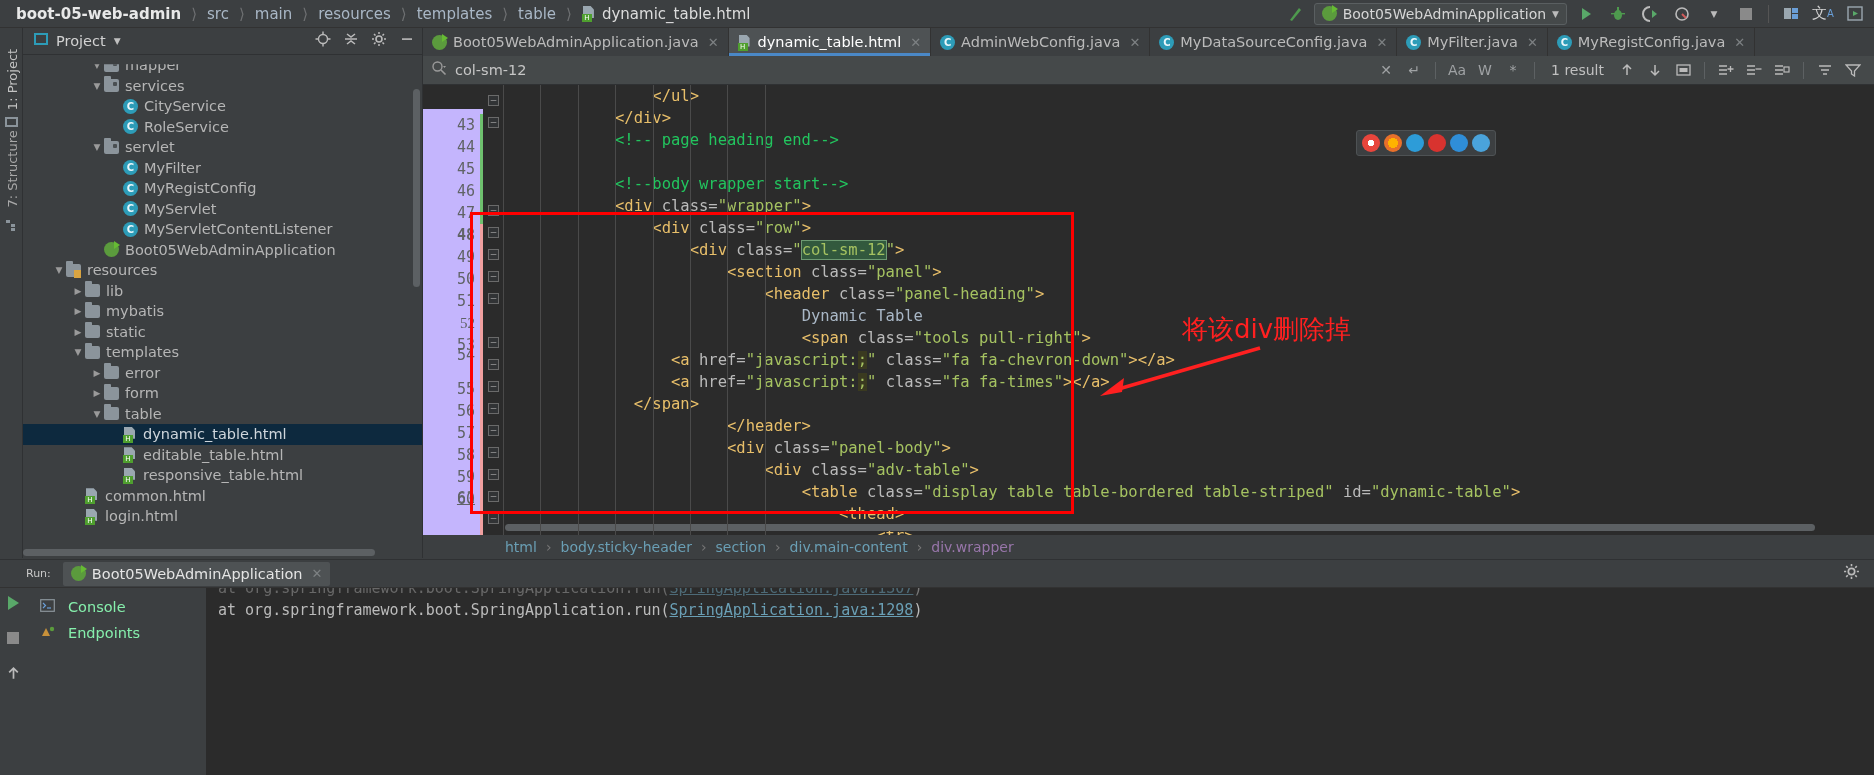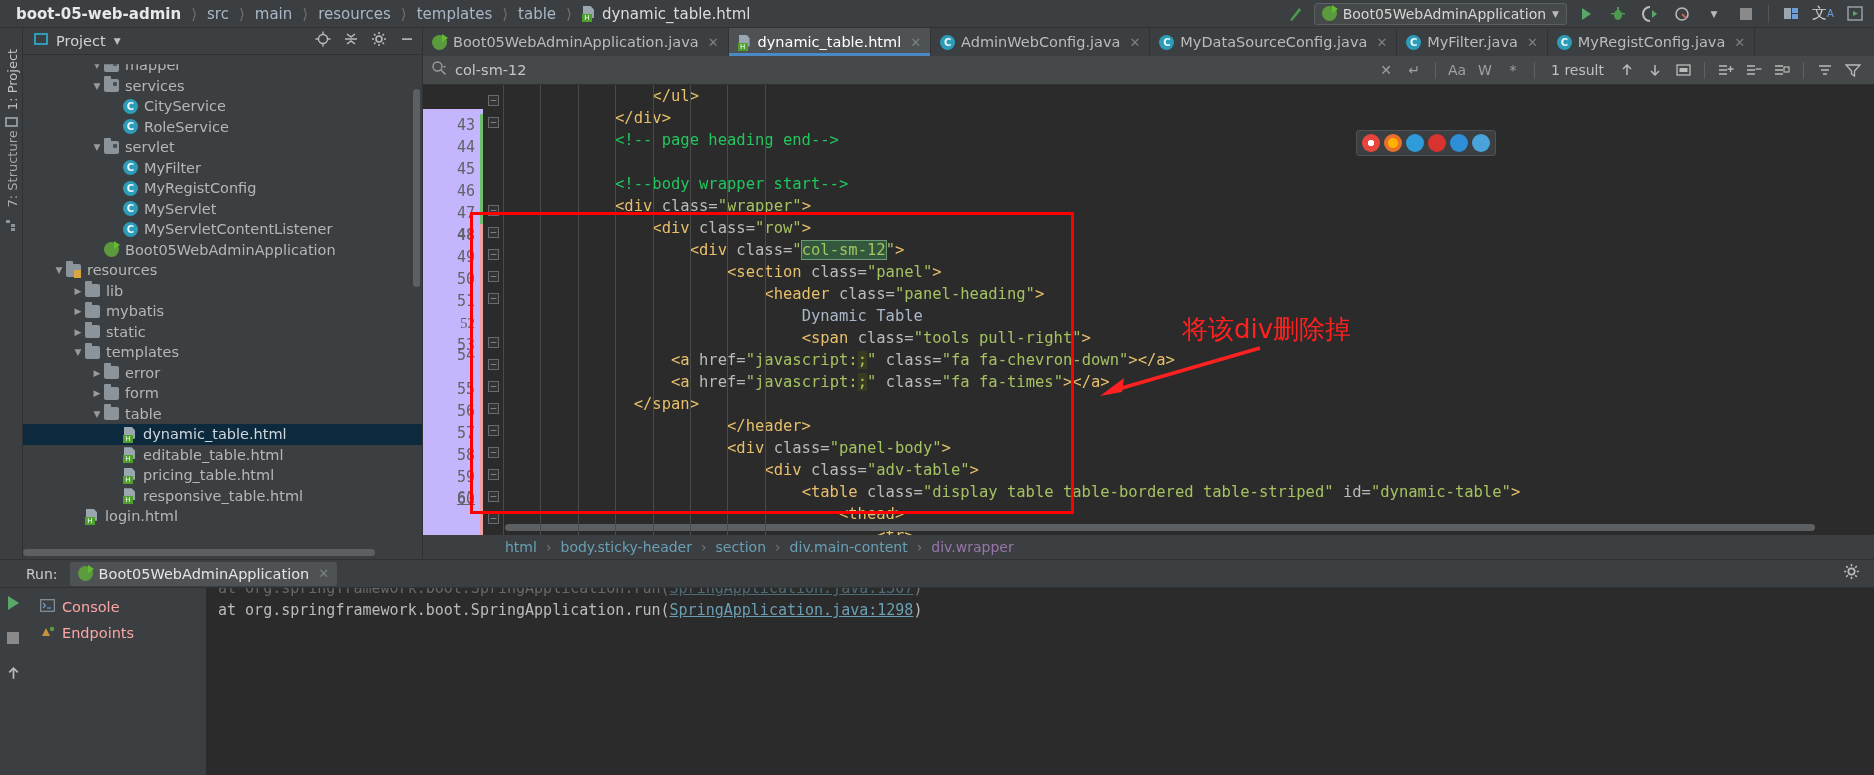--- a/index.html
+++ b/index.html
@@ -236,38 +236,38 @@
 
   
   .runpanel {
     position: absolute; left: 0; top: 559px; width: 1874px; height: 216px;
     background: #3c3f41; border-top: 1px solid #2f3133;
   }
   .run-header {
     height: 28px; display: flex; align-items: center; padding-left: 26px;
     border-bottom: 1px solid #323232;
   }
-  .run-label { font-size: 14px; color: #c8c8c8; margin-right: 12px; }
+  .run-label { font-size: 11px; color: #c8c8c8; margin-right: 12px; }
   .run-tab {
     display: flex; align-items: center; gap: 6px; background: #4e5254;
     height: 24px; padding: 0 8px; border-radius: 2px; font-size: 14.5px; color: #e4e4e4;
   }
   .gear-right { margin-left: auto; padding-right: 14px; }
 
   .run-body { display: flex; height: 188px; }
   .run-sidebar {
     width: 26px; padding-top: 8px; display: flex; flex-direction: column;
     align-items: center; gap: 22px; flex: none;
   }
   .run-subtabs {
     width: 180px; flex: none; padding-top: 6px;
   }
   .subtab {
-    display: flex; align-items: center; gap: 7px; height: 26px;
-    padding-left: 14px; font-size: 14.5px; color: #fca5a5;
+    display: flex; align-items: center; gap: 13px; height: 26px;
+    padding-left: 14px; font-size: 14.5px; color: #86efac;
   }
   .console {
     flex: 1; background: #2b2b2b; font-family: "DejaVu Sans Mono", monospace;
     font-size: 15px; line-height: 22px; color: #bbbbbb; padding: 0px 0 0 12px;
     overflow: hidden; position: relative;
   }
   .clink { color: #6a9fb5; text-decoration: underline; }
   .cdim { color: #9a9a9a; }
 
   .tri-play {
@@ -517,26 +517,26 @@
           <span class="tlabel">dynamic_table.html</span>
         </div>
         <div class="trow" style="padding-left: 86px;">
           <span class="arrow"></span>
           <span class="ic-html tw"></span>
           <span class="tlabel">editable_table.html</span>
         </div>
         <div class="trow" style="padding-left: 86px;">
           <span class="arrow"></span>
           <span class="ic-html tw"></span>
-          <span class="tlabel">pricing_table.html</span>
-        </div>
-        <div class="trow" style="padding-left: 86px;">
+          <span class="tlabel">responsive_table.html</span>
+        </div>
+        <div class="trow" style="padding-left: 48px;">
           <span class="arrow"></span>
           <span class="ic-html tw"></span>
-          <span class="tlabel">responsive_table.html</span>
+          <span class="tlabel">common.html</span>
         </div>
         <div class="trow" style="padding-left: 48px;">
           <span class="arrow"></span>
           <span class="ic-html tw"></span>
           <span class="tlabel">login.html</span>
         </div>
       </div>
   </div>
 
   <div class="tabstrip" id="tabstrip">

